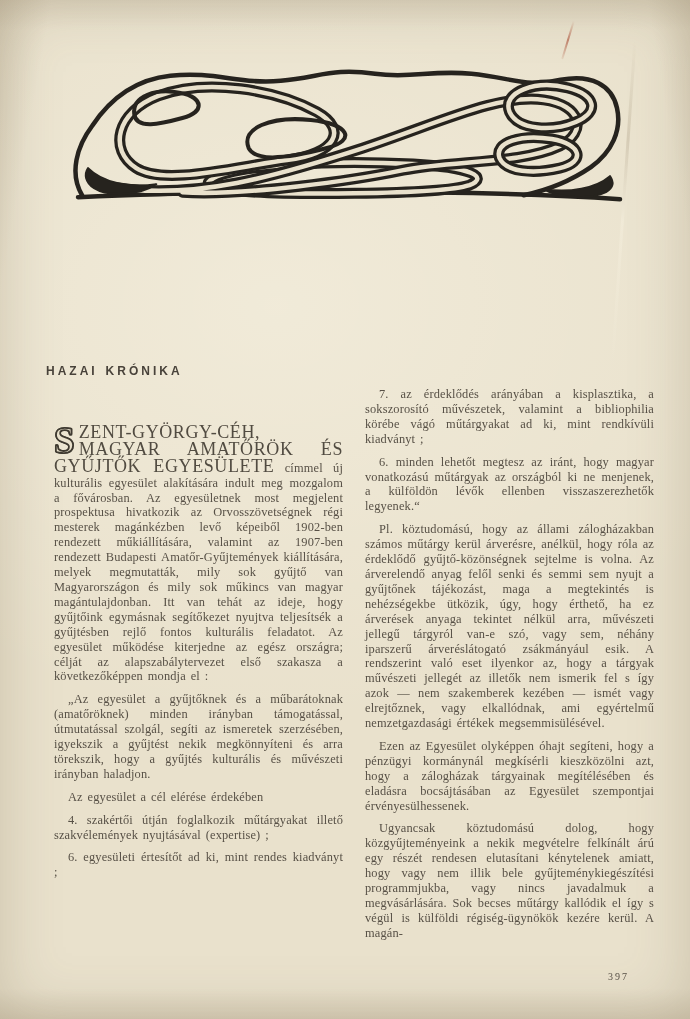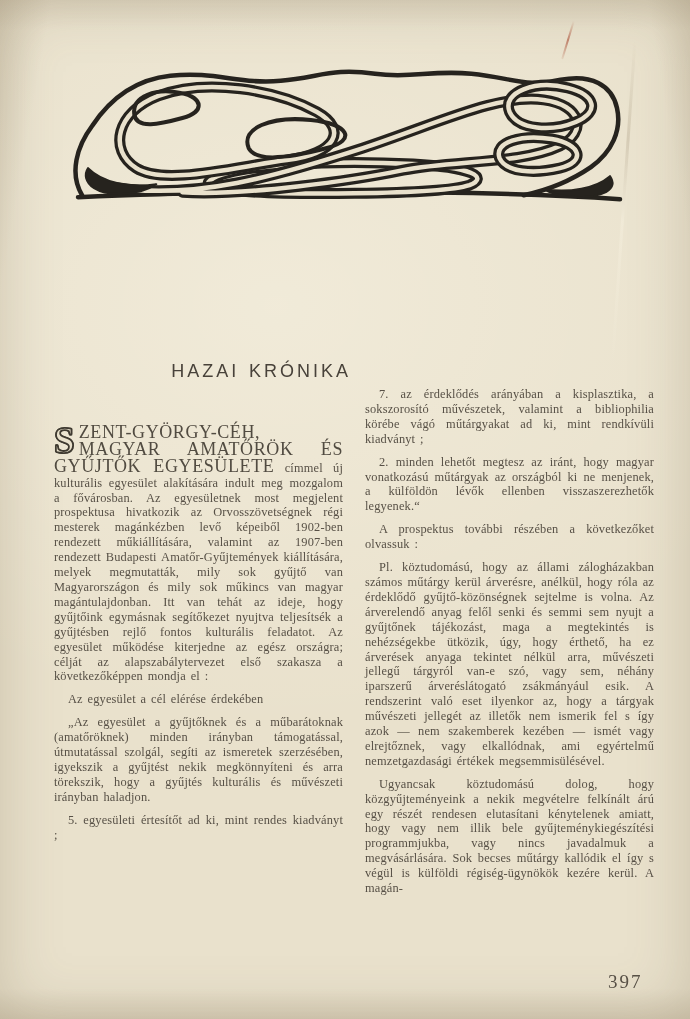--- a/index.html
+++ b/index.html
@@ -27,39 +27,39 @@
     position:absolute;left:622px;top:40px;width:3px;height:330px;
     background:linear-gradient(rgba(120,100,70,.0), rgba(120,100,70,.18) 30%, rgba(255,250,235,.25) 55%, rgba(120,100,70,.0));
     transform:rotate(4deg);
   }
   .col{position:absolute;width:305px;text-align:justify;
        font-size:12.4px;line-height:14.9px;letter-spacing:.15px;word-spacing:1.6px;}
   .col-left{left:46px;top:363px;}
   .col-right{left:357px;top:379px;}
   .section-title{
     font-family:"Liberation Sans","DejaVu Sans",sans-serif;
-    font-weight:normal;font-size:18px;letter-spacing:3px;
-    color:#48423a;margin:0 0 47px 0;text-align:right;
+    font-weight:bold;font-size:12px;letter-spacing:3px;
+    color:#48423a;margin:0 0 47px 0;text-align:left;
     transform:scaleY(1.05);transform-origin:left top;
   }
   p.par{margin:8px;text-indent:14px;}
   p.noindent{text-indent:0;}
   .lead-caps{font-size:18px;letter-spacing:.6px;color:#514b41;}
   .dropcap{
     float:left;
     font-size:37px;line-height:27px;
     padding:2px 4px 0 0;
     color:#e9e1cc;
     font-weight:bold;
     -webkit-text-stroke:1.6px #3f3a31;
     text-shadow:1px 0 #3f3a31,-1px 0 #3f3a31,0 1px #3f3a31,0 -1px #3f3a31;
   }
   .page-number{
     position:absolute;left:608px;top:971px;
-    font-size:19px;letter-spacing:2px;color:#575046;
+    font-size:10px;letter-spacing:2px;color:#575046;
   }
 </style>
 </head>
 <body>
 
 <div class="page">
 
   <div class="ornament">
     <svg width="552" height="152" viewBox="0 0 550 150">
       <g fill="none" stroke="#26231e" stroke-linecap="round" stroke-linejoin="round">
@@ -94,27 +94,28 @@
   </div>
 
   <div class="scratch"></div>
   <div class="crease"></div>
 
   <div class="col col-left">
     <h2 class="section-title">HAZAI KRÓNIKA</h2>
 
     <p class="par noindent"><span class="dropcap">S</span><span class="lead-caps">ZENT-GYÖRGY-CÉH, MAGYAR AMATŐRÖK ÉS GYŰJTŐK EGYESÜLETE</span><span> címmel új kulturális egyesület alakítására indult meg mozgalom a fővárosban. Az egyesületnek most megjelent prospektusa hivatkozik az Orvosszövetségnek régi mesterek magánkézben levő képeiből 1902-ben rendezett műkiállítására, valamint az 1907-ben rendezett Budapesti Amatőr-Gyűjtemények kiállítására, melyek megmutatták, mily sok gyűjtő van Magyarországon és mily sok műkincs van magyar magántulajdonban. Itt van tehát az ideje, hogy gyűjtőink egymásnak segítőkezet nyujtva teljesítsék a gyűjtésben rejlő fontos kulturális feladatot. Az egyesület működése kiterjedne az egész országra; célját az alapszabálytervezet első szakasza a következőképpen mondja el :</span></p>
 
+    <p class="par">„Az egyesület a gyűjtőknek és a műbarátoknak (amatőröknek) minden irányban támogatással, útmutatással szolgál, segíti az ismeretek szerzésében, igyekszik a gyűjtést nekik megkönnyíteni és arra törekszik, hogy a gyűjtés kulturális és művészeti irányban haladjon.</p>
     <p class="par">Az egyesület a cél elérése érdekében</p>
-    <p class="par">„Az egyesület a gyűjtőknek és a műbarátoknak (amatőröknek) minden irányban támogatással, útmutatással szolgál, segíti az ismeretek szerzésében, igyekszik a gyűjtést nekik megkönnyíteni és arra törekszik, hogy a gyűjtés kulturális és művészeti irányban haladjon.</p>
-    <p class="par">5. egyesületi értesítőt ad ki, mint rendes kiadványt ;</p>
+    <p class="par">4. szakértői útján foglalkozik műtárgyakat illető szakvélemények nyujtásával (expertise) ;</p>
+    <p class="par">6. egyesületi értesítőt ad ki, mint rendes kiadványt ;</p>
   </div>
 
   <div class="col col-right">
     <p class="par">7. az érdeklődés arányában a kisplasztika, a sokszorosító művészetek, valamint a bibliophilia körébe vágó műtárgyakat ad ki, mint rendkívüli kiadványt ;</p>
-    <p class="par">2. minden lehetőt megtesz az iránt, hogy magyar vonatkozású műtárgyak az országból ki ne menjenek, a külföldön lévők ellenben visszaszerezhetők legyenek.“</p>
-    <p class="par">A prospektus további részében a következőket olvassuk :</p>
+    <p class="par">6. minden lehetőt megtesz az iránt, hogy magyar vonatkozású műtárgyak az országból ki ne menjenek, a külföldön lévők ellenben visszaszerezhetők legyenek.“</p>
     <p class="par">Pl. köztudomású, hogy az állami zálogházakban számos műtárgy kerül árverésre, anélkül, hogy róla az érdeklődő gyűjtő-közönségnek sejtelme is volna. Az árverelendő anyag felől senki és semmi sem nyujt a gyűjtőnek tájékozást, maga a megtekintés is nehézségekbe ütközik, úgy, hogy érthető, ha ez árverések anyaga tekintet nélkül arra, művészeti jellegű tárgyról van-e szó, vagy sem, néhány iparszerű árveréslátogató zsákmányául esik. A rendszerint való eset ilyenkor az, hogy a tárgyak művészeti jellegét az illetők nem ismerik fel s így azok — nem szakemberek kezében — ismét vagy elrejtőznek, vagy elkallódnak, ami egyértelmű nemzetgazdasági értékek megsemmisülésével.</p>
+    <p class="par">Ezen az Egyesület olyképpen óhajt segíteni, hogy a pénzügyi kormánynál megkísérli kieszközölni azt, hogy a zálogházak tárgyainak megítélésében és eladásra bocsájtásában az Egyesület szempontjai érvényesülhessenek.</p>
     <p class="par">Ugyancsak köztudomású dolog, hogy közgyűjteményeink a nekik megvételre felkínált árú egy részét rendesen elutasítani kénytelenek amiatt, hogy vagy nem illik bele gyűjteménykiegészítési programmjukba, vagy nincs javadalmuk a megvásárlására. Sok becses műtárgy kallódik el így s végül is külföldi régiség-ügynökök kezére kerül. A magán-</p>
   </div>
 
   <div class="page-number">397</div>
 </div>
 
 </body></html>

